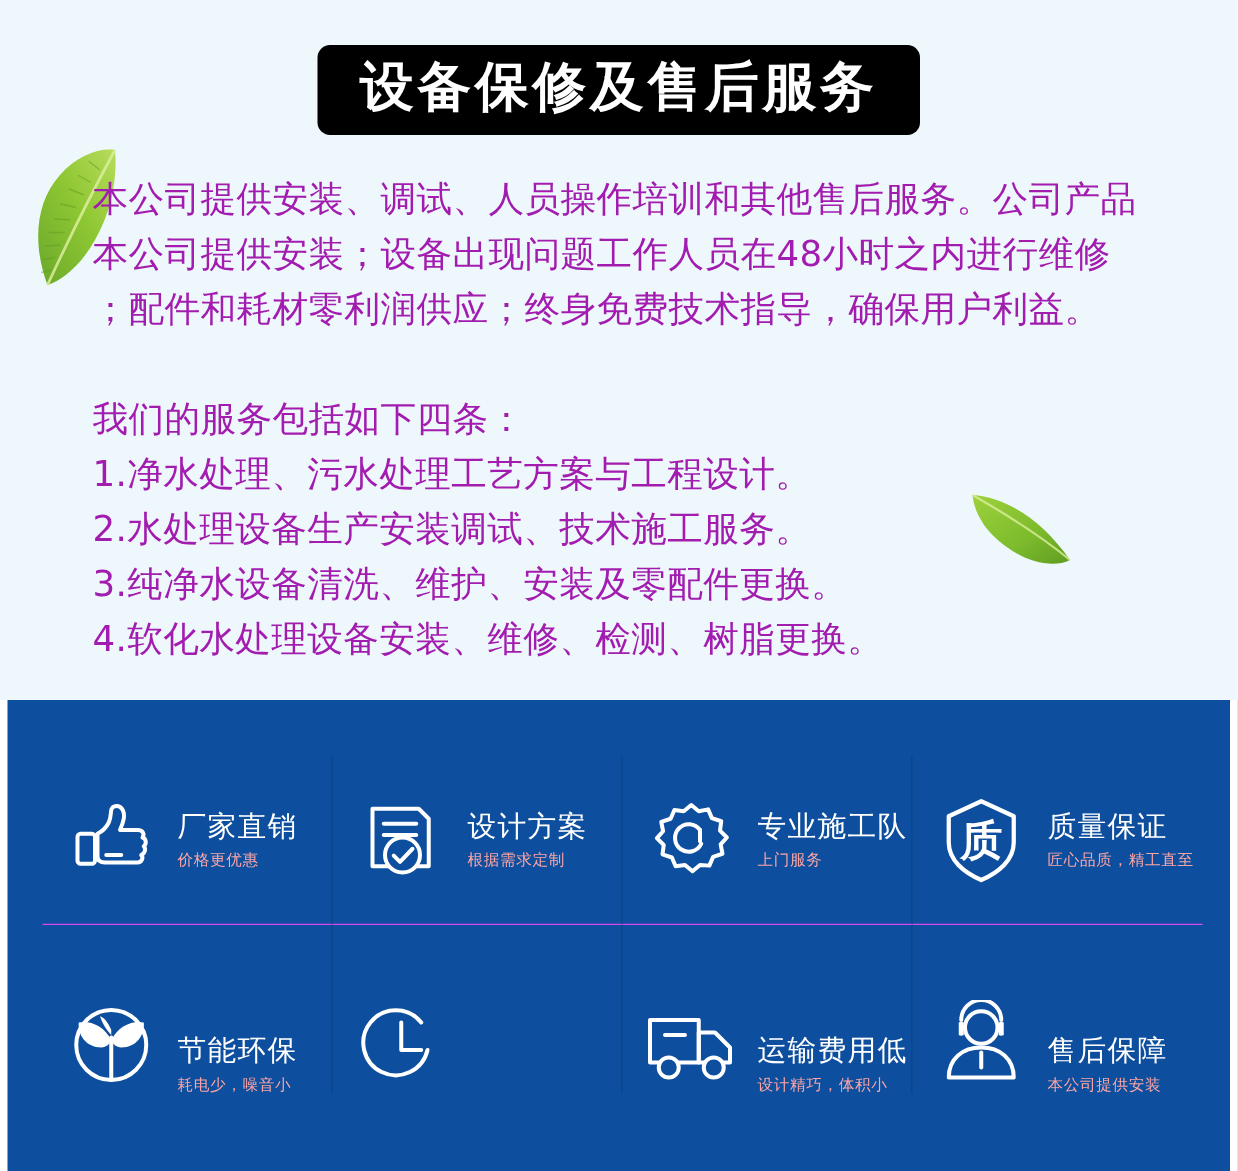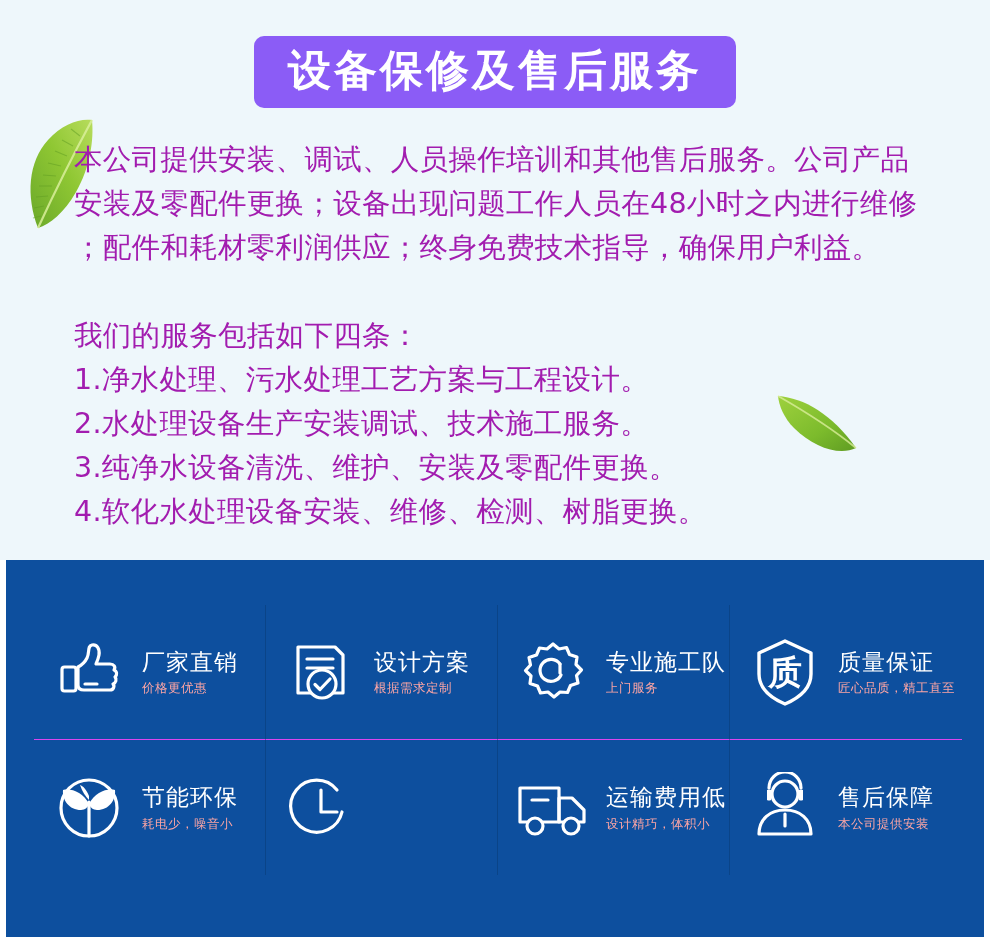--- a/index.html
+++ b/index.html
@@ -24,21 +24,21 @@
   
   #banner-wrap {
     position: absolute;
     left: 0;
     top: 36px;
     width: 990px;
     text-align: center;
   }
   #banner {
     display: inline-block;
-    background: #8b5cf6;
+    background: #000000;
     color: #ffffff;
     border-radius: 10px;
     padding: 13px 34px 16px 34px;
     font-size: 43px;
     line-height: 1;
     font-weight: bold;
     letter-spacing: 3px;
     font-family: "DejaVu Sans", "Liberation Sans", sans-serif;
   }
 
@@ -110,21 +110,21 @@
     display: flex;
     flex-direction: row;
     align-items: center;
     justify-content: flex-start;
     box-sizing: border-box;
     border-right: 1px solid #0a4488;
     border-bottom: 1px solid #d946ef;
     padding-left: 16px;
   }
   .cell:nth-child(4n) { border-right: none; }
-  .cell:nth-child(n+5) { border-bottom: none; }
+  .cell:nth-child(n+5) { border-bottom: none; align-items: flex-end; }
 
   .cell-icon {
     width: 78px;
     height: 78px;
     flex: 0 0 78px;
     display: flex;
     align-items: center;
     justify-content: center;
   }
   .cell-icon svg { display: block; }
@@ -195,21 +195,21 @@
         <stop offset="100%" stop-color="#5f9c22"></stop>
       </linearGradient>
     </defs>
     <path d="M8 6 C34 8 62 24 86 58 C70 66 44 58 24 38 C14 28 9 16 8 6 Z" fill="url(#lg2)"></path>
     <path d="M8 6 C36 22 64 40 86 58" stroke="#d9ee9a" stroke-width="1.8" fill="none" opacity="0.8"></path>
   </svg>
 
   <div id="copy">
     <div class="para">
       <p>本公司提供安装、调试、人员操作培训和其他售后服务。公司产品</p>
-      <p>安装及零配件更换；设备出现问题工作人员在48小时之内进行维修</p>
+      <p>本公司提供安装；设备出现问题工作人员在48小时之内进行维修</p>
       <p>；配件和耗材零利润供应；终身免费技术指导，确保用户利益。</p>
     </div>
     <div class="gap"></div>
     <div class="list">
       <p>我们的服务包括如下四条：</p>
       <p>1.净水处理、污水处理工艺方案与工程设计。</p>
       <p>2.水处理设备生产安装调试、技术施工服务。</p>
       <p>3.纯净水设备清洗、维护、安装及零配件更换。</p>
       <p>4.软化水处理设备安装、维修、检测、树脂更换。</p>
     </div>

